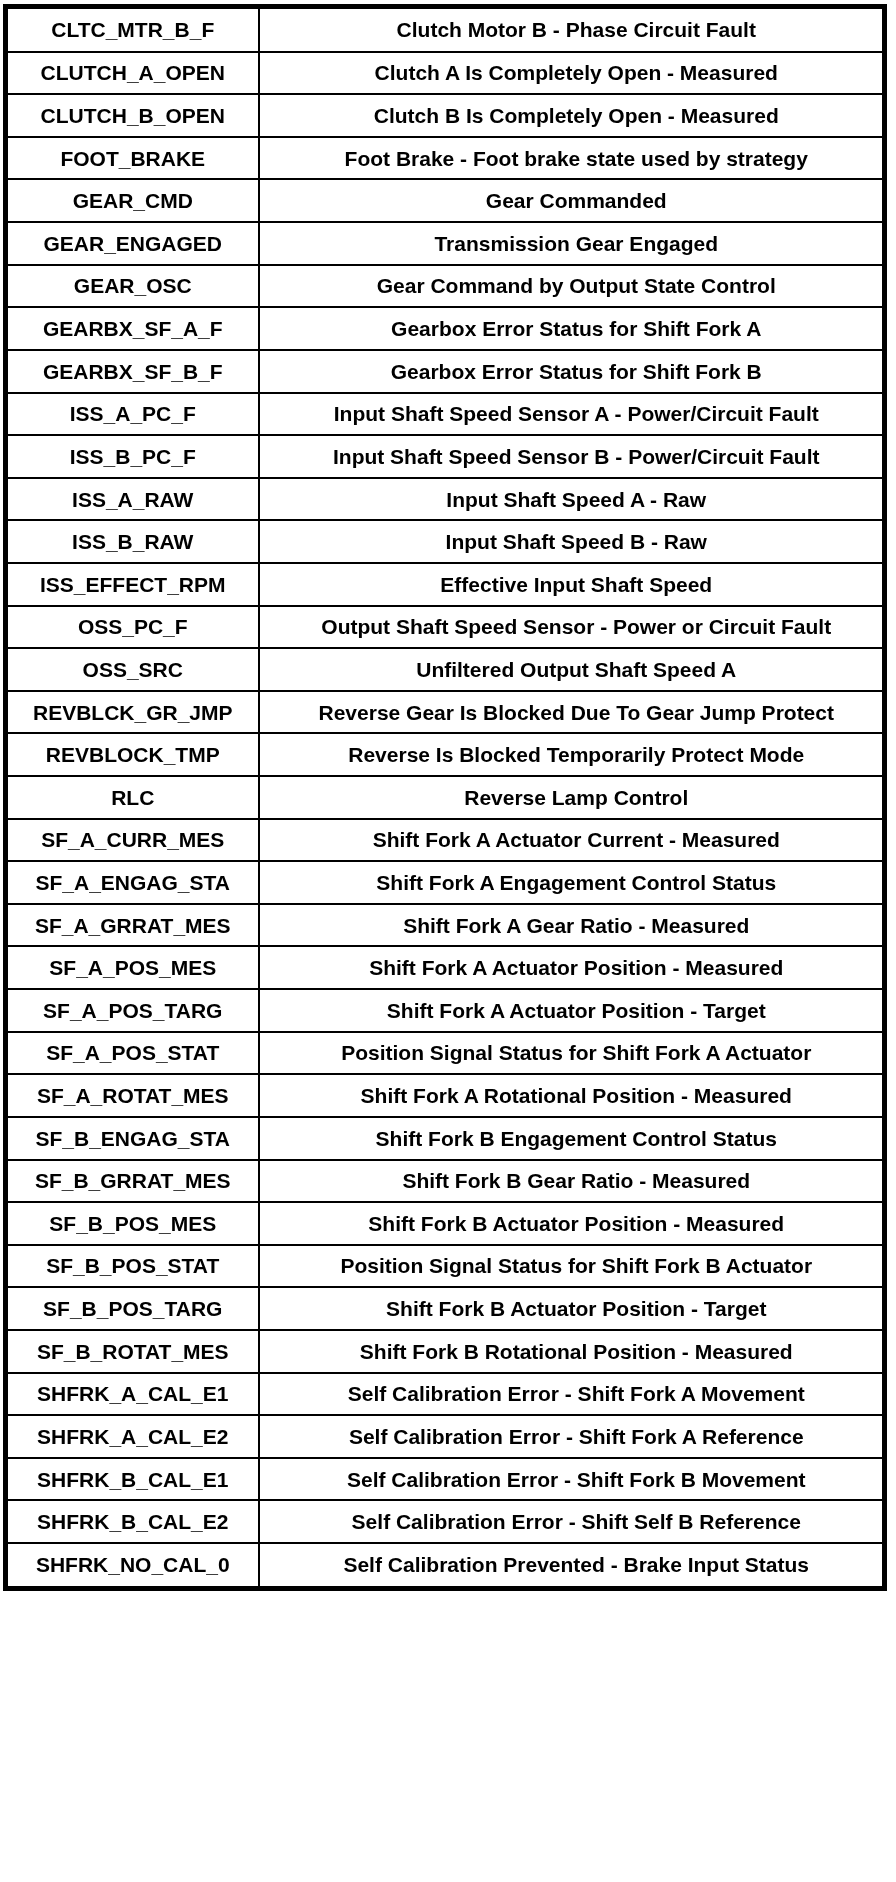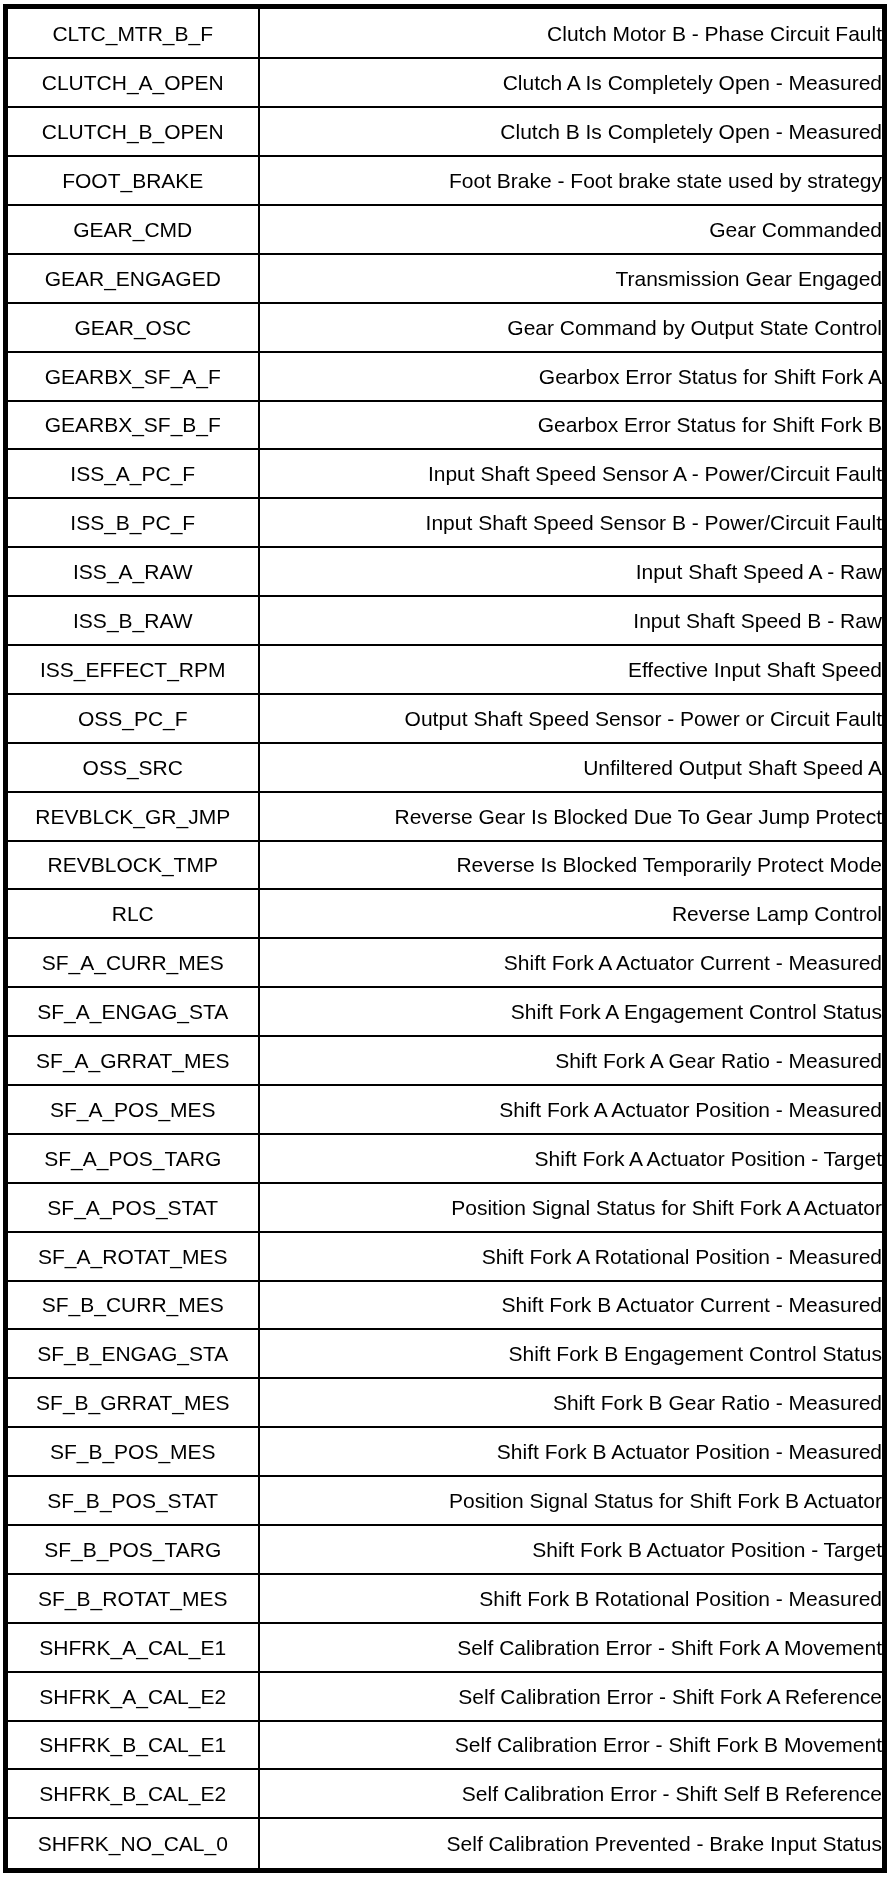--- a/index.html
+++ b/index.html
@@ -4,37 +4,38 @@
 <style>
   html,body{margin:0;padding:0;}
   body{
     width:896px;height:1882px;
     background:#ffffff;
     position:relative;
     font-family:"Liberation Sans", sans-serif;
   }
   .pid-table{
     position:absolute;left:3px;top:4px;
-    width:884px;height:1869px;
+    width:884px;height:1587px;
     border-collapse:collapse;
     table-layout:fixed;
     border:5px solid var(--border-color,#000);
+    font-weight:bold;
   }
   .pid-table td{
     border:2px solid var(--border-color,#000);
     font-size:21px;
     line-height:1.1;
     color:var(--text-color,#000);
     white-space:nowrap;
     overflow:hidden;
     vertical-align:middle;
     padding:0;
   }
   td.pid-cell{text-align:center;}
-  td.desc-cell{text-align:right;padding-left:11px;}
+  td.desc-cell{text-align:center;padding-left:11px;}
   col.col-pid{width:253px;}
 </style>
 </head>
 <body style="background: rgb(255, 255, 255);">
 
 <div class="page">
   <table class="pid-table">
     <colgroup>
       <col class="col-pid">
       <col class="col-desc">
@@ -138,24 +139,20 @@
         </tr>
         <tr>
           <td class="pid-cell">SF_A_POS_STAT</td>
           <td class="desc-cell">Position Signal Status for Shift Fork A Actuator</td>
         </tr>
         <tr>
           <td class="pid-cell">SF_A_ROTAT_MES</td>
           <td class="desc-cell">Shift Fork A Rotational Position - Measured</td>
         </tr>
         <tr>
-          <td class="pid-cell">SF_B_CURR_MES</td>
-          <td class="desc-cell">Shift Fork B Actuator Current - Measured</td>
-        </tr>
-        <tr>
           <td class="pid-cell">SF_B_ENGAG_STA</td>
           <td class="desc-cell">Shift Fork B Engagement Control Status</td>
         </tr>
         <tr>
           <td class="pid-cell">SF_B_GRRAT_MES</td>
           <td class="desc-cell">Shift Fork B Gear Ratio - Measured</td>
         </tr>
         <tr>
           <td class="pid-cell">SF_B_POS_MES</td>
           <td class="desc-cell">Shift Fork B Actuator Position - Measured</td>

